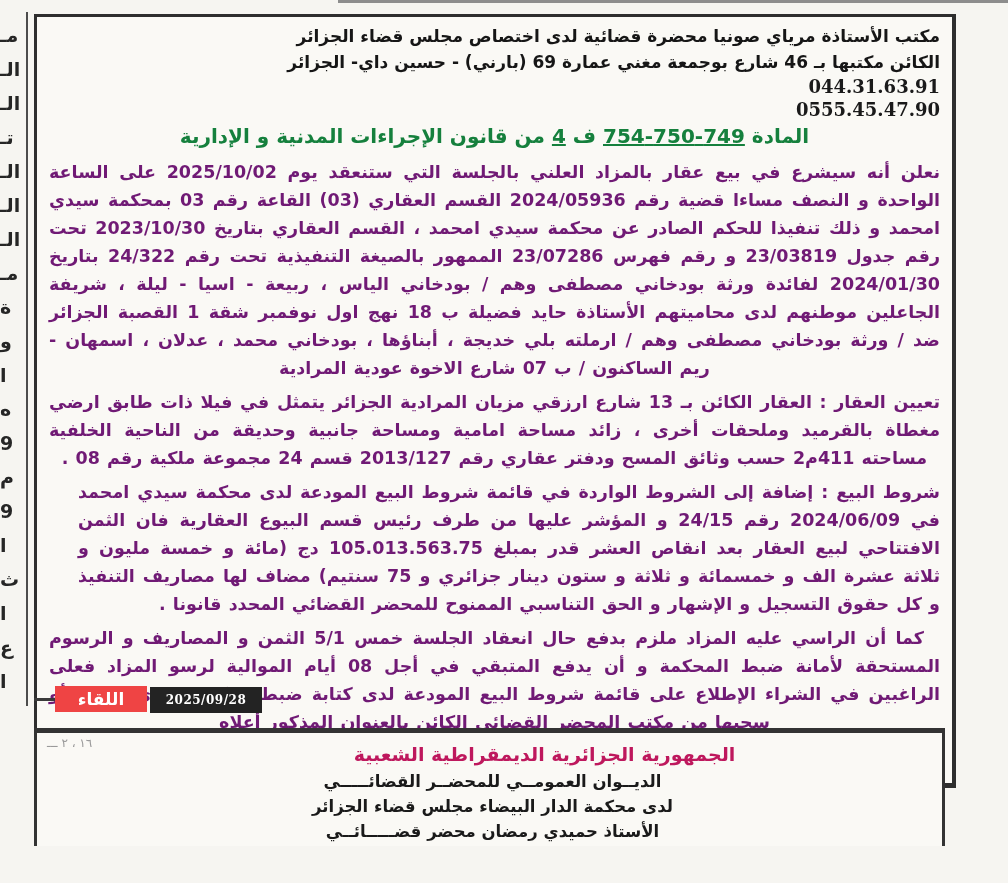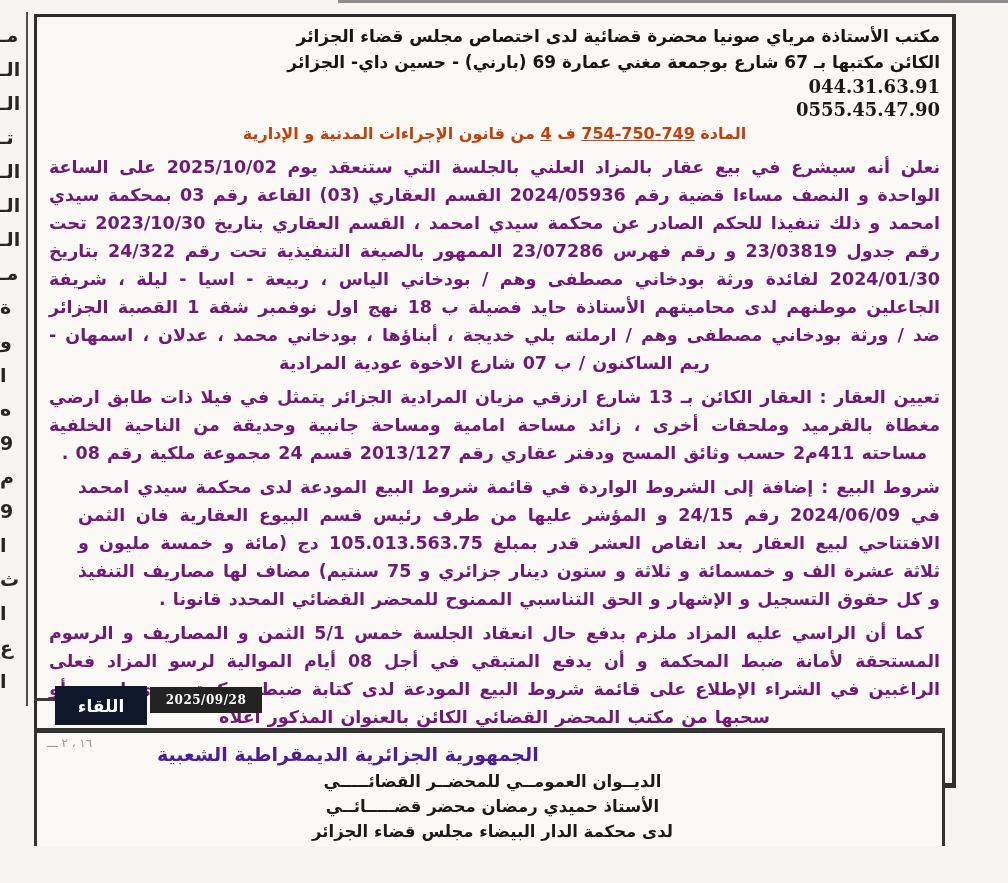--- a/index.html
+++ b/index.html
@@ -30,54 +30,54 @@
   }
   .office-line{text-align:right;font-weight:bold;font-size:17px;line-height:26px;color:#161616;}
   .phone{
     text-align:right;font-family:"DejaVu Serif",serif;font-weight:bold;
     font-size:18px;line-height:23px;padding-left:14px;color:#1a1a1a;direction:ltr;
   }
   .title{
     margin:12px 0 2px 0;text-align:center;font-size:20px;font-weight:bold;
     text-decoration:underline;color:#141414;
   }
-  .subtitle{margin:3px 0 10px 0;text-align:center;font-size:16px;font-weight:bold;color:#c2410c;}
+  .subtitle{margin:3px 0 10px 0;text-align:center;font-size:20px;font-weight:bold;color:#15803d;}
   .subtitle .u{text-decoration:underline;}
   .para{
     margin:2px 0 6px 0;font-size:17.5px;font-weight:bold;line-height:28px;
     text-align:justify;text-align-last:center;word-spacing:1px;color:#701a75;
   }
   .para.last-right{text-align-last:right;margin-left:29px;}
   .para.indent{text-indent:16px;}
 
   
   .stamp-line{position:absolute;left:34px;top:698px;width:32px;height:3px;background:#3a3a3a;}
   .stamp{
     position:absolute;color:#ffffff;font-weight:bold;white-space:nowrap;
     display:flex;align-items:center;justify-content:center;
   }
-  .stamp-label{left:55px;top:686px;width:92px;height:39px;background:#0f172a;font-size:17px;}
+  .stamp-label{left:55px;top:686px;width:92px;height:26px;background:#ef4444;font-size:17px;}
   .stamp-date{
     left:150px;top:687px;width:112px;height:26px;background:#232323;
     font-family:"DejaVu Serif",serif;font-size:12px;letter-spacing:.5px;
   }
 
   
   .box2{
     position:absolute;left:34px;top:728px;width:911px;height:118px;
     box-sizing:border-box;border:3px solid #333333;border-top-width:5px;border-bottom:none;
     background:#faf9f5;padding:2px 10px 0 10px;overflow:hidden;direction:rtl;
   }
   .corner-mark{
     position:absolute;top:3px;left:10px;color:#9a9a9a;font-size:12px;
     direction:rtl;letter-spacing:2px;
   }
   .b2-heading{
-    margin:8px 0 4px 0;text-align:left;padding-left:110px;
-    font-size:19px;font-weight:bold;color:#4c1d95;
+    margin:8px 0 4px 0;text-align:center;padding-left:110px;
+    font-size:19px;font-weight:bold;color:#be185d;
   }
   .b2-line{
     text-align:center;font-weight:bold;font-size:16.5px;line-height:25px;
     padding-left:6px;color:#1a1a1a;
   }
 </style>
 </head>
 <body>
 
 <div class="page">
@@ -103,39 +103,39 @@
     <span class="frag">ا</span>
     <span class="frag">ث</span>
     <span class="frag">ا</span>
     <span class="frag">ع</span>
     <span class="frag">ا</span>
   </div>
   <div class="strip-rule"></div>
 
   <section class="box1">
     <div class="office-line">مكتب الأستاذة مرياي صونيا محضرة قضائية لدى اختصاص مجلس قضاء الجزائر</div>
-    <div class="office-line">الكائن مكتبها بـ 67 شارع بوجمعة مغني عمارة 69 (بارني) - حسين داي- الجزائر</div>
+    <div class="office-line">الكائن مكتبها بـ 46 شارع بوجمعة مغني عمارة 69 (بارني) - حسين داي- الجزائر</div>
     <div class="phone">044.31.63.91</div>
     <div class="phone">0555.45.47.90</div>
 
     <div class="subtitle"><span>المادة </span><span class="u">749-750-754</span><span> ف </span><span class="u">4</span><span> من قانون الإجراءات المدنية و الإدارية</span></div>
 
     <p class="para">نعلن أنه سيشرع في بيع عقار بالمزاد العلني بالجلسة التي ستنعقد يوم 2025/10/02 على الساعة الواحدة و النصف مساءا قضية رقم 2024/05936 القسم العقاري (03) القاعة رقم 03 بمحكمة سيدي امحمد و ذلك تنفيذا للحكم الصادر عن محكمة سيدي امحمد ، القسم العقاري بتاريخ 2023/10/30 تحت رقم جدول 23/03819 و رقم فهرس 23/07286 الممهور بالصيغة التنفيذية تحت رقم 24/322 بتاريخ 2024/01/30 لفائدة ورثة بودخاني مصطفى وهم / بودخاني الياس ، ربيعة - اسيا - ليلة ، شريفة الجاعلين موطنهم لدى محاميتهم الأستاذة حايد فضيلة ب 18 نهج اول نوفمبر شقة 1 القصبة الجزائر ضد / ورثة بودخاني مصطفى وهم / ارملته بلي خديجة ، أبناؤها ، بودخاني محمد ، عدلان ، اسمهان - ريم الساكنون / ب 07 شارع الاخوة عودية المرادية</p>
     <p class="para">تعيين العقار : العقار الكائن بـ 13 شارع ارزقي مزيان المرادية الجزائر يتمثل في فيلا ذات طابق ارضي مغطاة بالقرميد وملحقات أخرى ، زائد مساحة امامية ومساحة جانبية وحديقة من الناحية الخلفية مساحته 411م2 حسب وثائق المسح ودفتر عقاري رقم 2013/127 قسم 24 مجموعة ملكية رقم 08 .</p>
     <p class="para last-right">شروط البيع : إضافة إلى الشروط الواردة في قائمة شروط البيع المودعة لدى محكمة سيدي امحمد في 2024/06/09 رقم 24/15 و المؤشر عليها من طرف رئيس قسم البيوع العقارية  فان الثمن الافتتاحي لبيع العقار بعد انقاص العشر قدر بمبلغ 105.013.563.75 دج (مائة و خمسة مليون و ثلاثة عشرة الف و خمسمائة و ثلاثة و ستون دينار جزائري و 75 سنتيم)  مضاف لها مصاريف التنفيذ و كل حقوق التسجيل و الإشهار و الحق التناسبي الممنوح للمحضر القضائي المحدد قانونا .</p>
     <p class="para indent">كما أن الراسي عليه المزاد ملزم بدفع حال انعقاد الجلسة خمس 5/1 الثمن و المصاريف و الرسوم المستحقة لأمانة ضبط المحكمة و أن يدفع المتبقي في أجل 08 أيام الموالية لرسو المزاد فعلى الراغبين في الشراء الإطلاع على قائمة شروط البيع المودعة لدى كتابة ضبط محكمة سيدي امحمد أو سحبها من مكتب المحضر القضائي الكائن بالعنوان المذكور أعلاه</p>
   </section>
 
   <div class="stamp-line"></div>
   <div class="stamp stamp-label">اللقاء</div>
   <div class="stamp stamp-date">2025/09/28</div>
 
   <section class="box2">
     <div class="corner-mark">١٦ ، ٢ ـــ</div>
     <div class="b2-heading">الجمهورية الجزائرية الديمقراطية الشعبية</div>
     <div class="b2-line">الديــوان العمومــي للمحضــر القضائـــــي</div>
+    <div class="b2-line">لدى محكمة الدار البيضاء مجلس قضاء الجزائر</div>
     <div class="b2-line">الأستاذ حميدي رمضان محضر قضـــــائــي</div>
-    <div class="b2-line">لدى محكمة الدار البيضاء مجلس قضاء الجزائر</div>
     <div class="b2-line">حي بوسحاقي E رقم 25 باب الزوار</div>
     <div class="b2-line">رقم الهاتف : 0792127267</div>
   </section>
 
 </div>
 
 </body></html>

